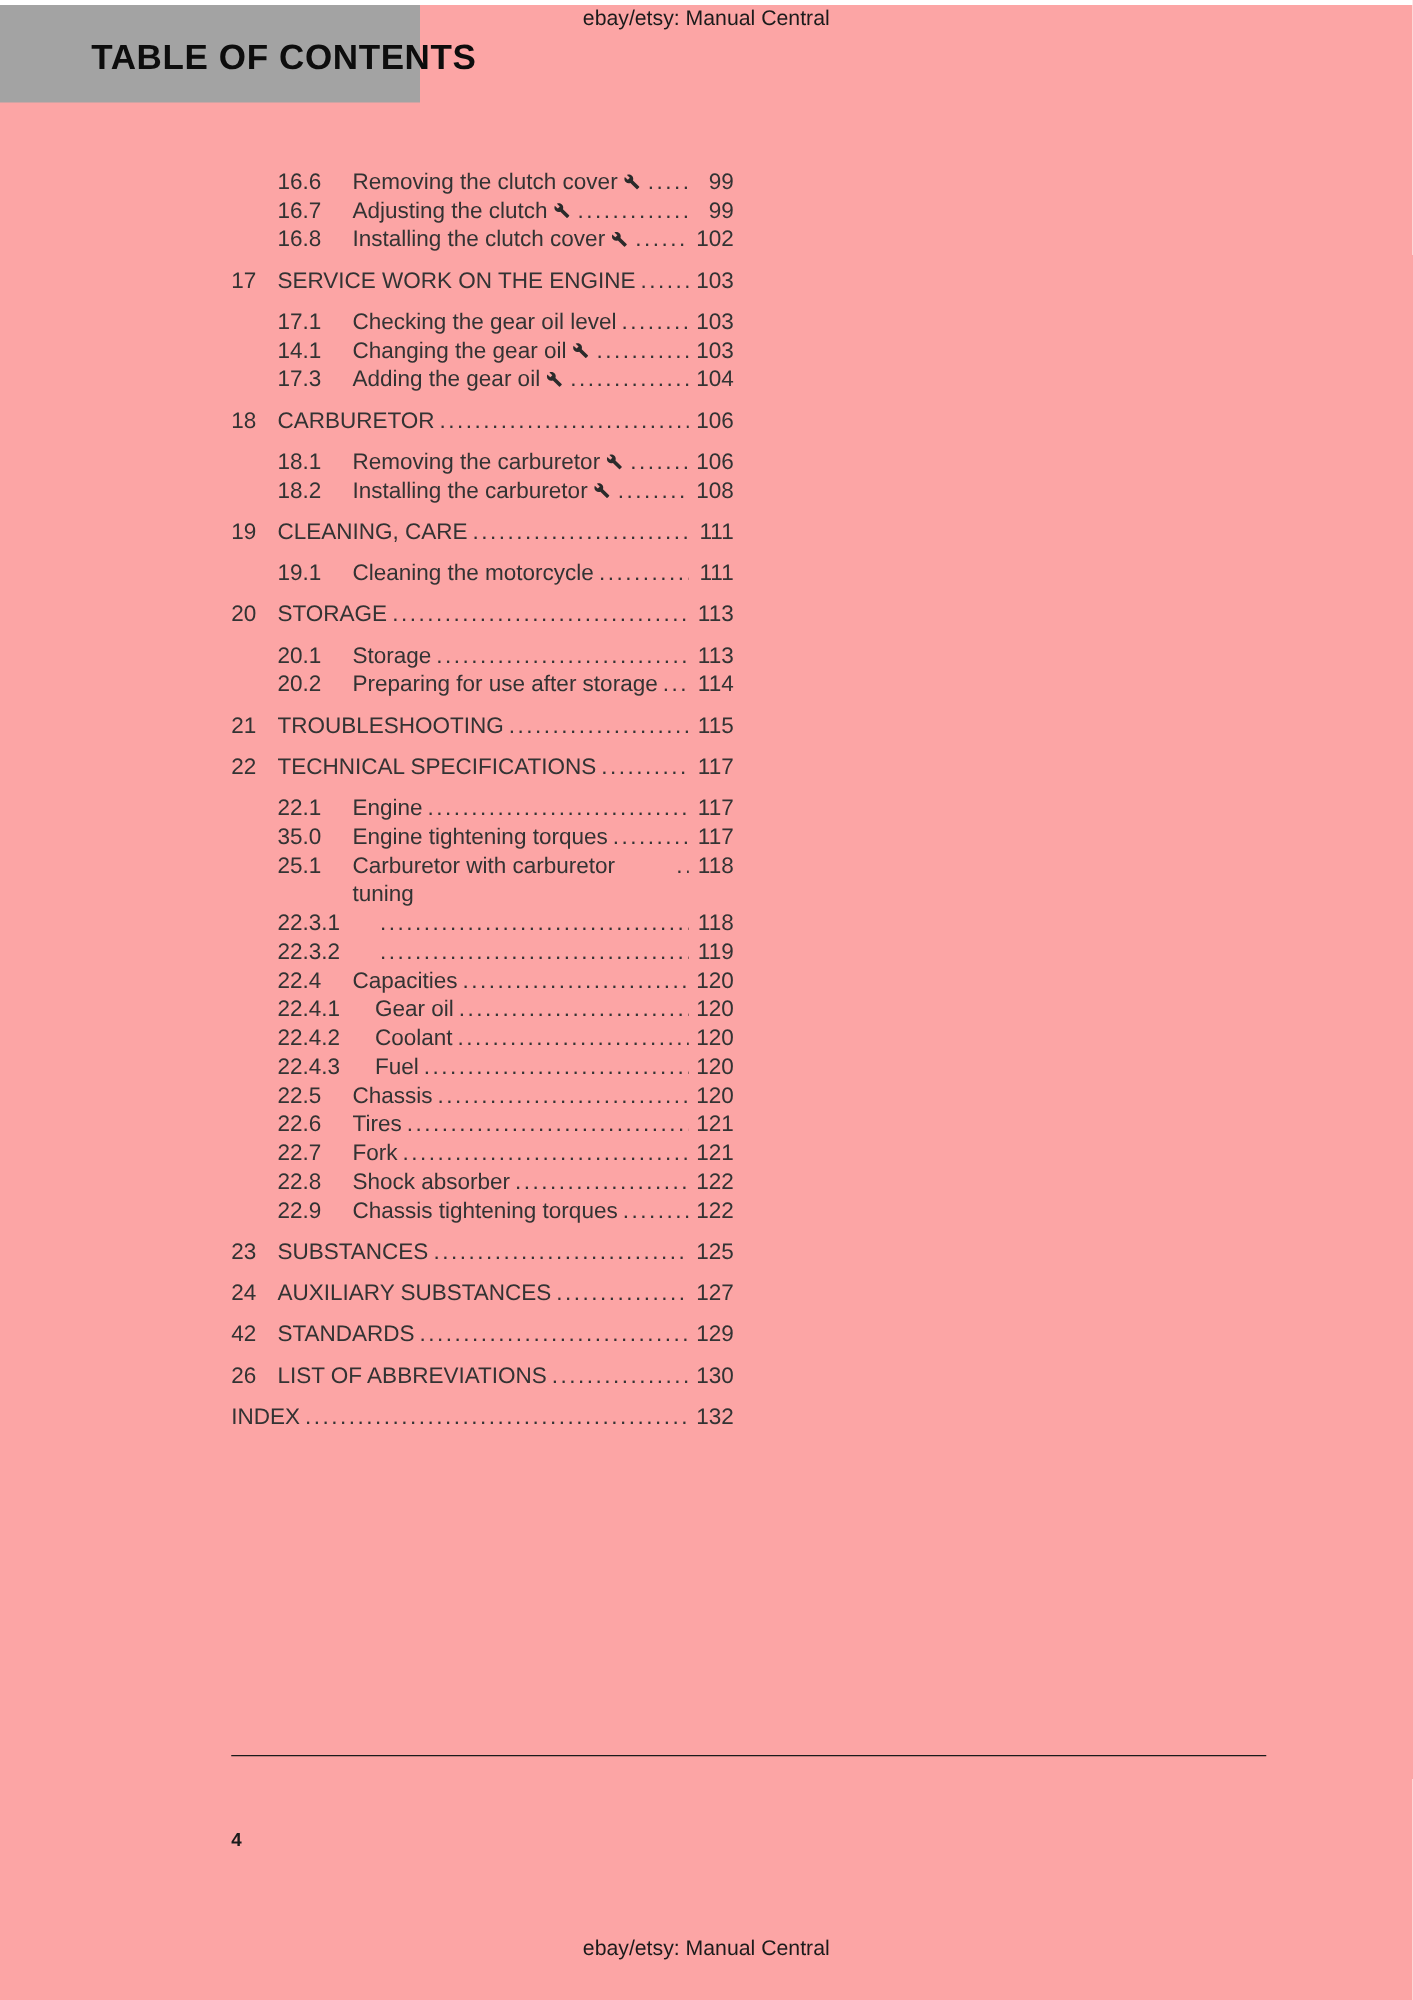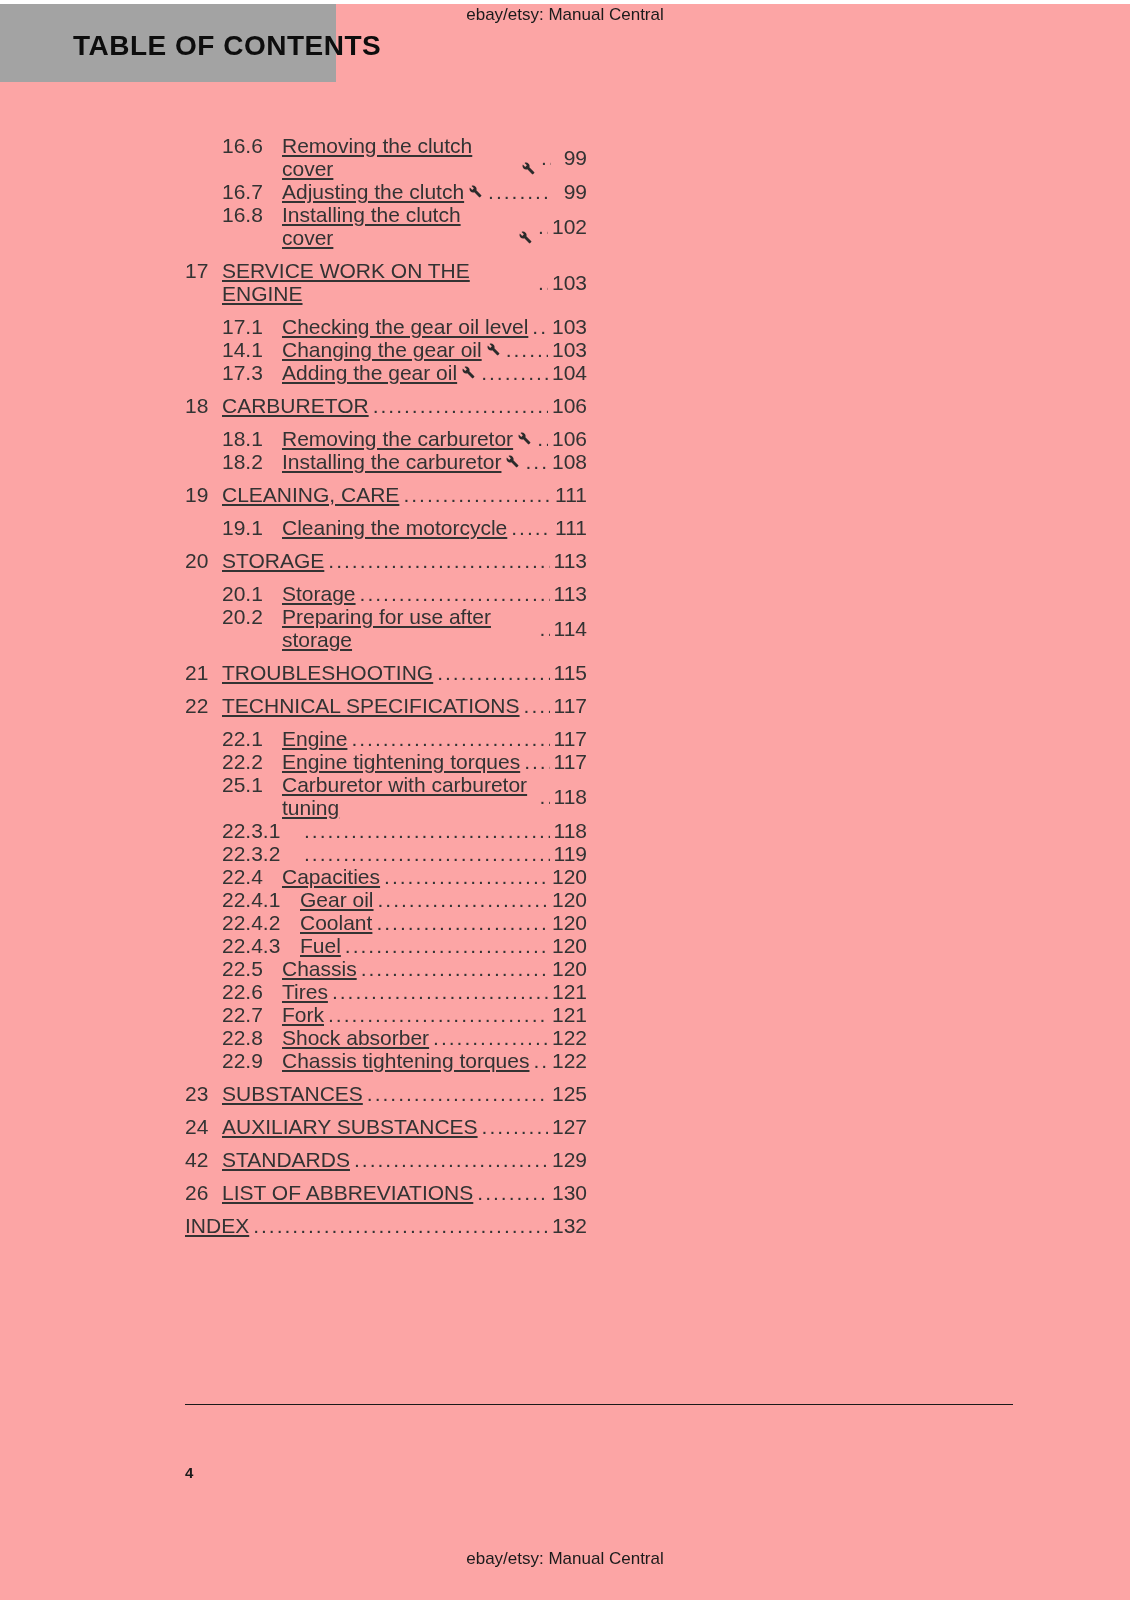--- a/index.html
+++ b/index.html
@@ -47,35 +47,35 @@
     white-space: nowrap;
   }
   .toc {
     position: absolute;
     left: 185px;
     top: 130px;
     width: 402px;
   }
   .toc-row {
     display: flex;
-    align-items: center;
-    font-size: 21px;
+    align-items: flex-start;
+    font-size: 18px;
     line-height: 23px;
     color: #333333;
   }
   .gap-before { margin-top: 10px; }
   .num {
     flex: 0 0 auto;
     align-self: flex-start;
   }
   .level-chapter .num { width: 37px; }
   .level-sub, .level-subsub { margin-left: 37px; }
   .level-sub .num { width: 60px; }
   .level-subsub .num { width: 78px; }
-  .title { flex: 0 1 auto; text-decoration: underline; }
+  .title { flex: 0 1 auto; }
   .level-subsub .title { max-width: 238px; }
   .wrench {
     flex: none;
     align-self: flex-end;
     margin: 0 2px 5px 5px;
     line-height: 0;
   }
   .wrench svg { display: block; }
   .dots {
     flex: 1 1 0;
@@ -270,21 +270,21 @@
     <span class="pgnum">117</span>
   </div>
       <div class="toc-row level-sub gap-before">
     <span class="num">22.1</span>
     <span class="title">Engine</span>
 
     <span class="dots">............................................................................................................................................</span>
     <span class="pgnum">117</span>
   </div>
       <div class="toc-row level-sub">
-    <span class="num">22.2</span>
+    <span class="num">35.0</span>
     <span class="title">Engine tightening torques</span>
 
     <span class="dots">............................................................................................................................................</span>
     <span class="pgnum">117</span>
   </div>
       <div class="toc-row level-sub">
     <span class="num">25.1</span>
     <span class="title">Carburetor with carburetor tuning</span>
 
     <span class="dots">............................................................................................................................................</span>

